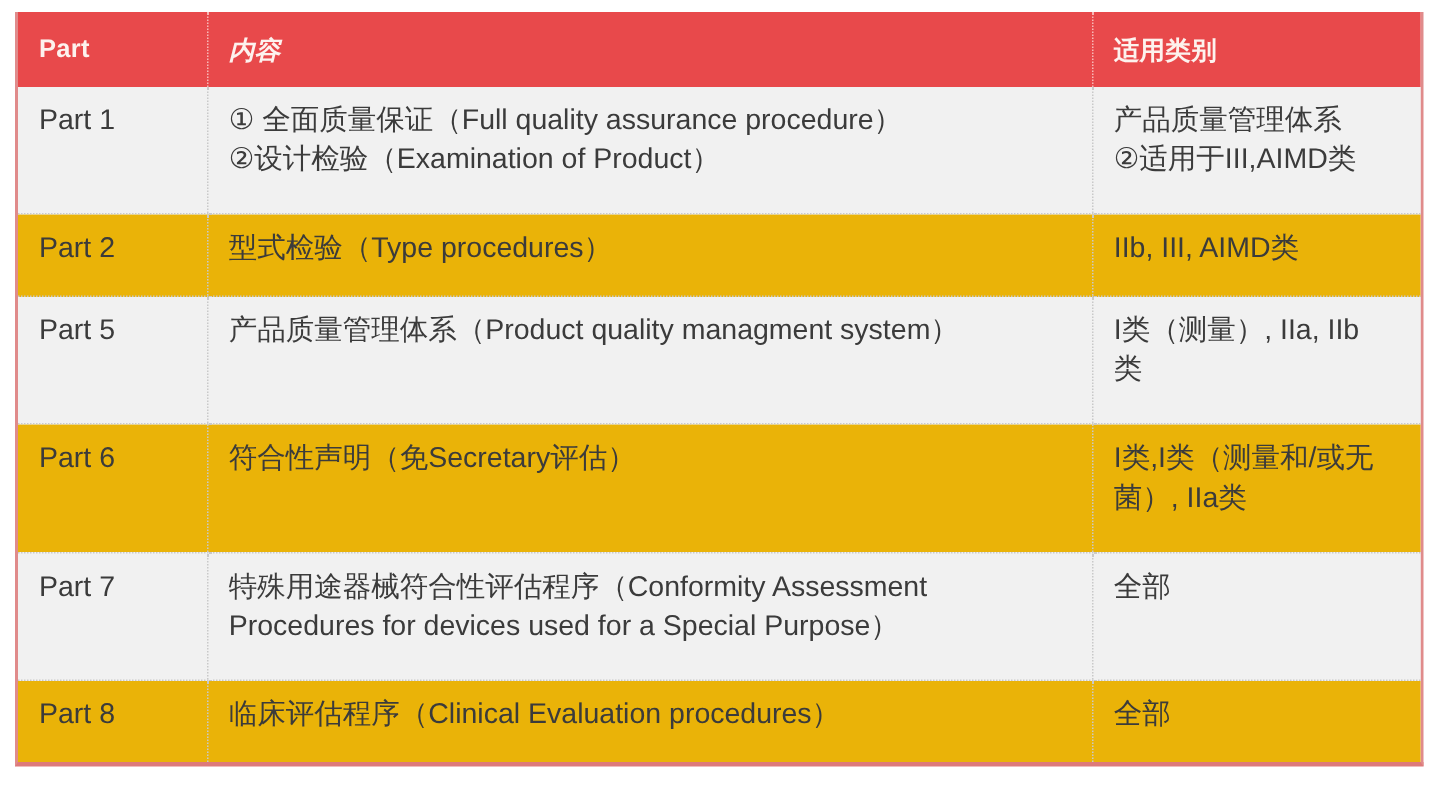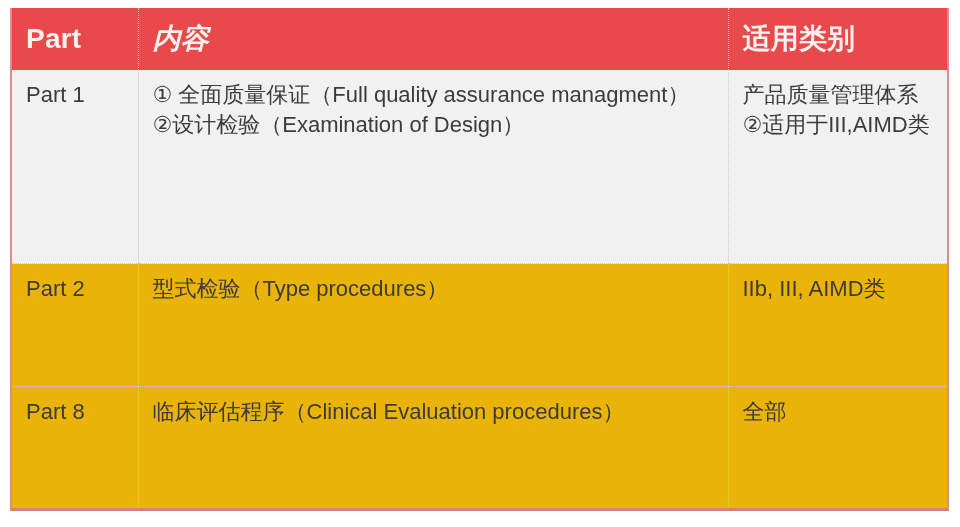--- a/index.html
+++ b/index.html
@@ -36,34 +36,34 @@
   }
 
   table.conformity-table col.c-part   { width: 126px; }
   table.conformity-table col.c-desc   { width: 590px; }
   table.conformity-table col.c-cat    { width: 219px; }
 
   thead th {
     background: #e8494b;
     color: #fdf2ee;
     font-weight: bold;
-    font-size: 28px;
+    font-size: 17px;
     text-align: left;
     padding: 12px 0 12px 14px;
     height: 50px;
     box-sizing: border-box;
     vertical-align: middle;
     letter-spacing: 0.2px;
   }
   thead th.th-part  { padding-left: 14px; }
   thead th.th-desc  { border-left: 1px dotted #f7b9b7; padding-left: 14px; font-style: italic; }
   thead th.th-cat   { border-left: 1px dotted #f7b9b7; padding-left: 14px; }
 
   tbody td {
-    font-size: 22px;
+    font-size: 19px;
     color: #3b3b3b;
     vertical-align: top;
     padding: 10px 8px 10px 14px;
     line-height: 1.38;
     box-sizing: border-box;
     border-bottom: 1px dotted #c9c9c9;
   }
   tbody tr:last-child td { border-bottom: 0; }
 
   tbody td.cell-desc,
@@ -93,43 +93,73 @@
         <th class="th-part">Part</th>
         <th class="th-desc">内容</th>
         <th class="th-cat">适用类别</th>
       </tr>
     </thead>
     <tbody>
 
       <tr class="row-alt">
         <td class="cell-part">Part 1</td>
         <td class="cell-desc">
-          <span class="line">① 全面质量保证（Full quality assurance managment）</span>
-          <span class="line">②设计检验（Examination of Design）</span>
+          <span class="line">① 全面质量保证（Full quality assurance procedure）</span>
+          <span class="line">②设计检验（Examination of Product）</span>
         </td>
         <td class="cell-cat">
           <span class="line">产品质量管理体系</span>
           <span class="line">②适用于III,AIMD类</span>
         </td>
       </tr>
 
       <tr class="row-plain">
         <td class="cell-part">Part 2</td>
         <td class="cell-desc">
           <span class="line">型式检验（Type procedures）</span>
         </td>
         <td class="cell-cat">
           <span class="line">IIb, III, AIMD类</span>
         </td>
       </tr>
 
 
 
+      <tr class="row-alt">
+        <td class="cell-part">Part 5</td>
+        <td class="cell-desc">
+          <span class="line">产品质量管理体系（Product quality managment system）</span>
+        </td>
+        <td class="cell-cat">
+          <span class="line">I类（测量）, IIa, IIb</span>
+          <span class="line">类</span>
+        </td>
+      </tr>
 
+      <tr class="row-plain">
+        <td class="cell-part">Part 6</td>
+        <td class="cell-desc">
+          <span class="line">符合性声明（免Secretary评估）</span>
+        </td>
+        <td class="cell-cat">
+          <span class="line">I类,I类（测量和/或无</span>
+          <span class="line">菌）, IIa类</span>
+        </td>
+      </tr>
 
+      <tr class="row-alt">
+        <td class="cell-part">Part 7</td>
+        <td class="cell-desc">
+          <span class="line">特殊用途器械符合性评估程序（Conformity Assessment</span>
+          <span class="line">Procedures for devices used for a Special Purpose）</span>
+        </td>
+        <td class="cell-cat">
+          <span class="line">全部</span>
+        </td>
+      </tr>
 
       <tr class="row-plain">
         <td class="cell-part">Part 8</td>
         <td class="cell-desc">
           <span class="line">临床评估程序（Clinical Evaluation procedures）</span>
         </td>
         <td class="cell-cat">
           <span class="line">全部</span>
         </td>
       </tr>

